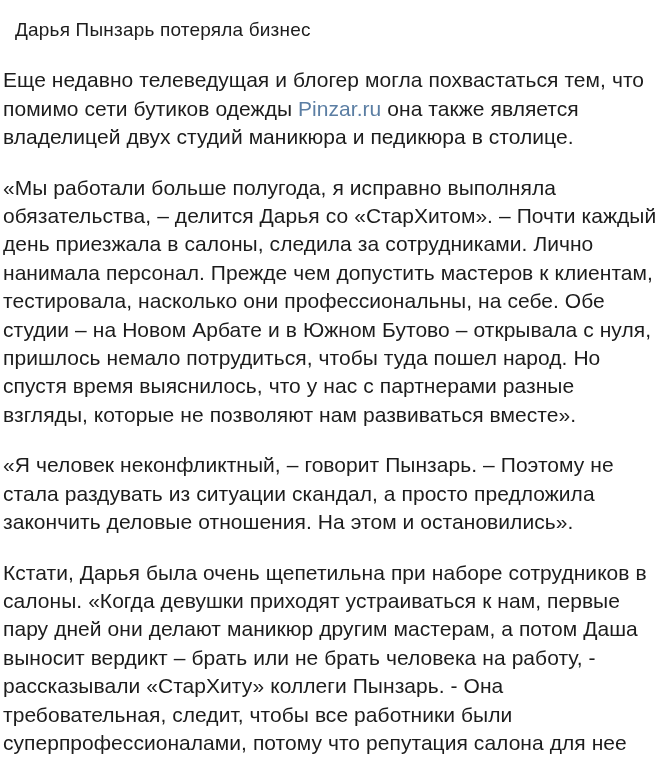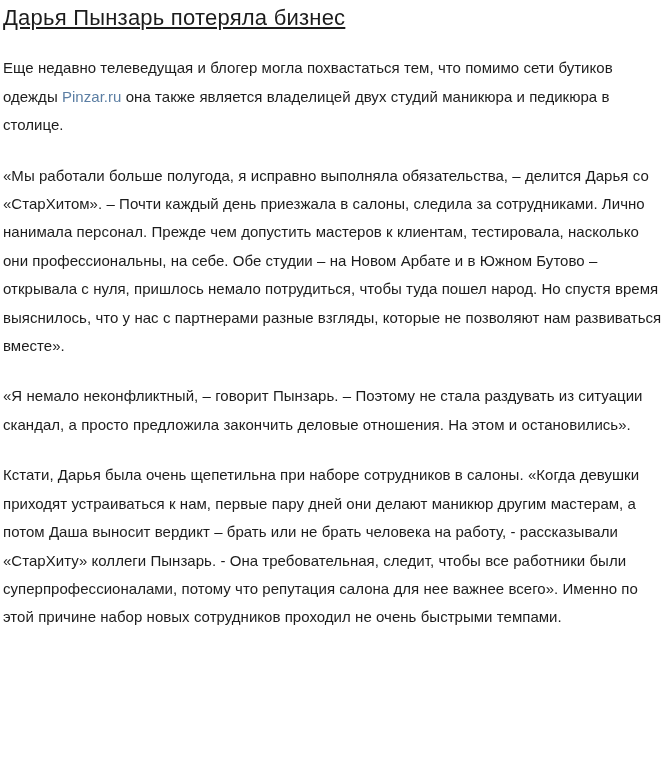--- a/index.html
+++ b/index.html
@@ -15,34 +15,33 @@
     font-family: "Liberation Sans", "DejaVu Sans", sans-serif;
     color: #1c1c1c;
     -webkit-font-smoothing: antialiased;
   }
   .article {
     box-sizing: border-box;
     width: 670px;
     padding: 4px 8px 0 3px;
   }
   .article-title {
-    margin: 0;
+    margin: 12px;
     padding: 0;
-    font-size: 22px;
+    font-size: 19px;
     font-weight: 400;
     line-height: 28.4px;
     color: #1c1c1c;
     letter-spacing: 0.01em;
     white-space: nowrap;
-    text-decoration: underline;
   }
   .para {
     margin: 0;
     padding: 0;
-    font-size: 15px;
+    font-size: 21px;
     font-weight: 400;
     line-height: 28.4px;
     color: #1c1c1c;
     letter-spacing: 0.002em;
     text-align: left;
     word-spacing: 0.005em;
   }
   .para-gap {
     margin-top: 22px;
   }
@@ -60,17 +59,17 @@
   <h1 class="article-title">Дарья Пынзарь потеряла бизнес</h1>
 
   <p class="para para-gap">
     <span>Еще недавно телеведущая и блогер могла похвастаться тем, что помимо сети бутиков одежды </span><a class="inline-link" href="#">Pinzar.ru</a><span> она также является владелицей двух студий маникюра и педикюра в столице.</span>
   </p>
 
 
   <p class="para para-gap">«Мы работали больше полугода, я исправно выполняла обязательства, – делится Дарья со «СтарХитом». – Почти каждый день приезжала в салоны, следила за сотрудниками. Лично нанимала персонал. Прежде чем допустить мастеров к клиентам, тестировала, насколько они профессиональны, на себе. Обе студии – на Новом Арбате и в Южном Бутово – открывала с нуля, пришлось немало потрудиться, чтобы туда пошел народ. Но спустя время выяснилось, что у нас с партнерами разные взгляды, которые не позволяют нам развиваться вместе».</p>
 
 
-  <p class="para para-gap">«Я немало неконфликтный, – говорит Пынзарь. – Поэтому не стала раздувать из ситуации скандал, а просто предложила закончить деловые отношения. На этом и остановились».</p>
+  <p class="para para-gap">«Я человек неконфликтный, – говорит Пынзарь. – Поэтому не стала раздувать из ситуации скандал, а просто предложила закончить деловые отношения. На этом и остановились».</p>
 
   <p class="para para-gap">Кстати, Дарья была очень щепетильна при наборе сотрудников в салоны. «Когда девушки приходят устраиваться к нам, первые пару дней они делают маникюр другим мастерам, а потом Даша выносит вердикт – брать или не брать человека на работу, - рассказывали «СтарХиту» коллеги Пынзарь. - Она требовательная, следит, чтобы все работники были суперпрофессионалами, потому что репутация салона для нее важнее всего». Именно по этой причине набор новых сотрудников проходил не очень быстрыми темпами.</p>
 
 </article>
 
 </body></html>

